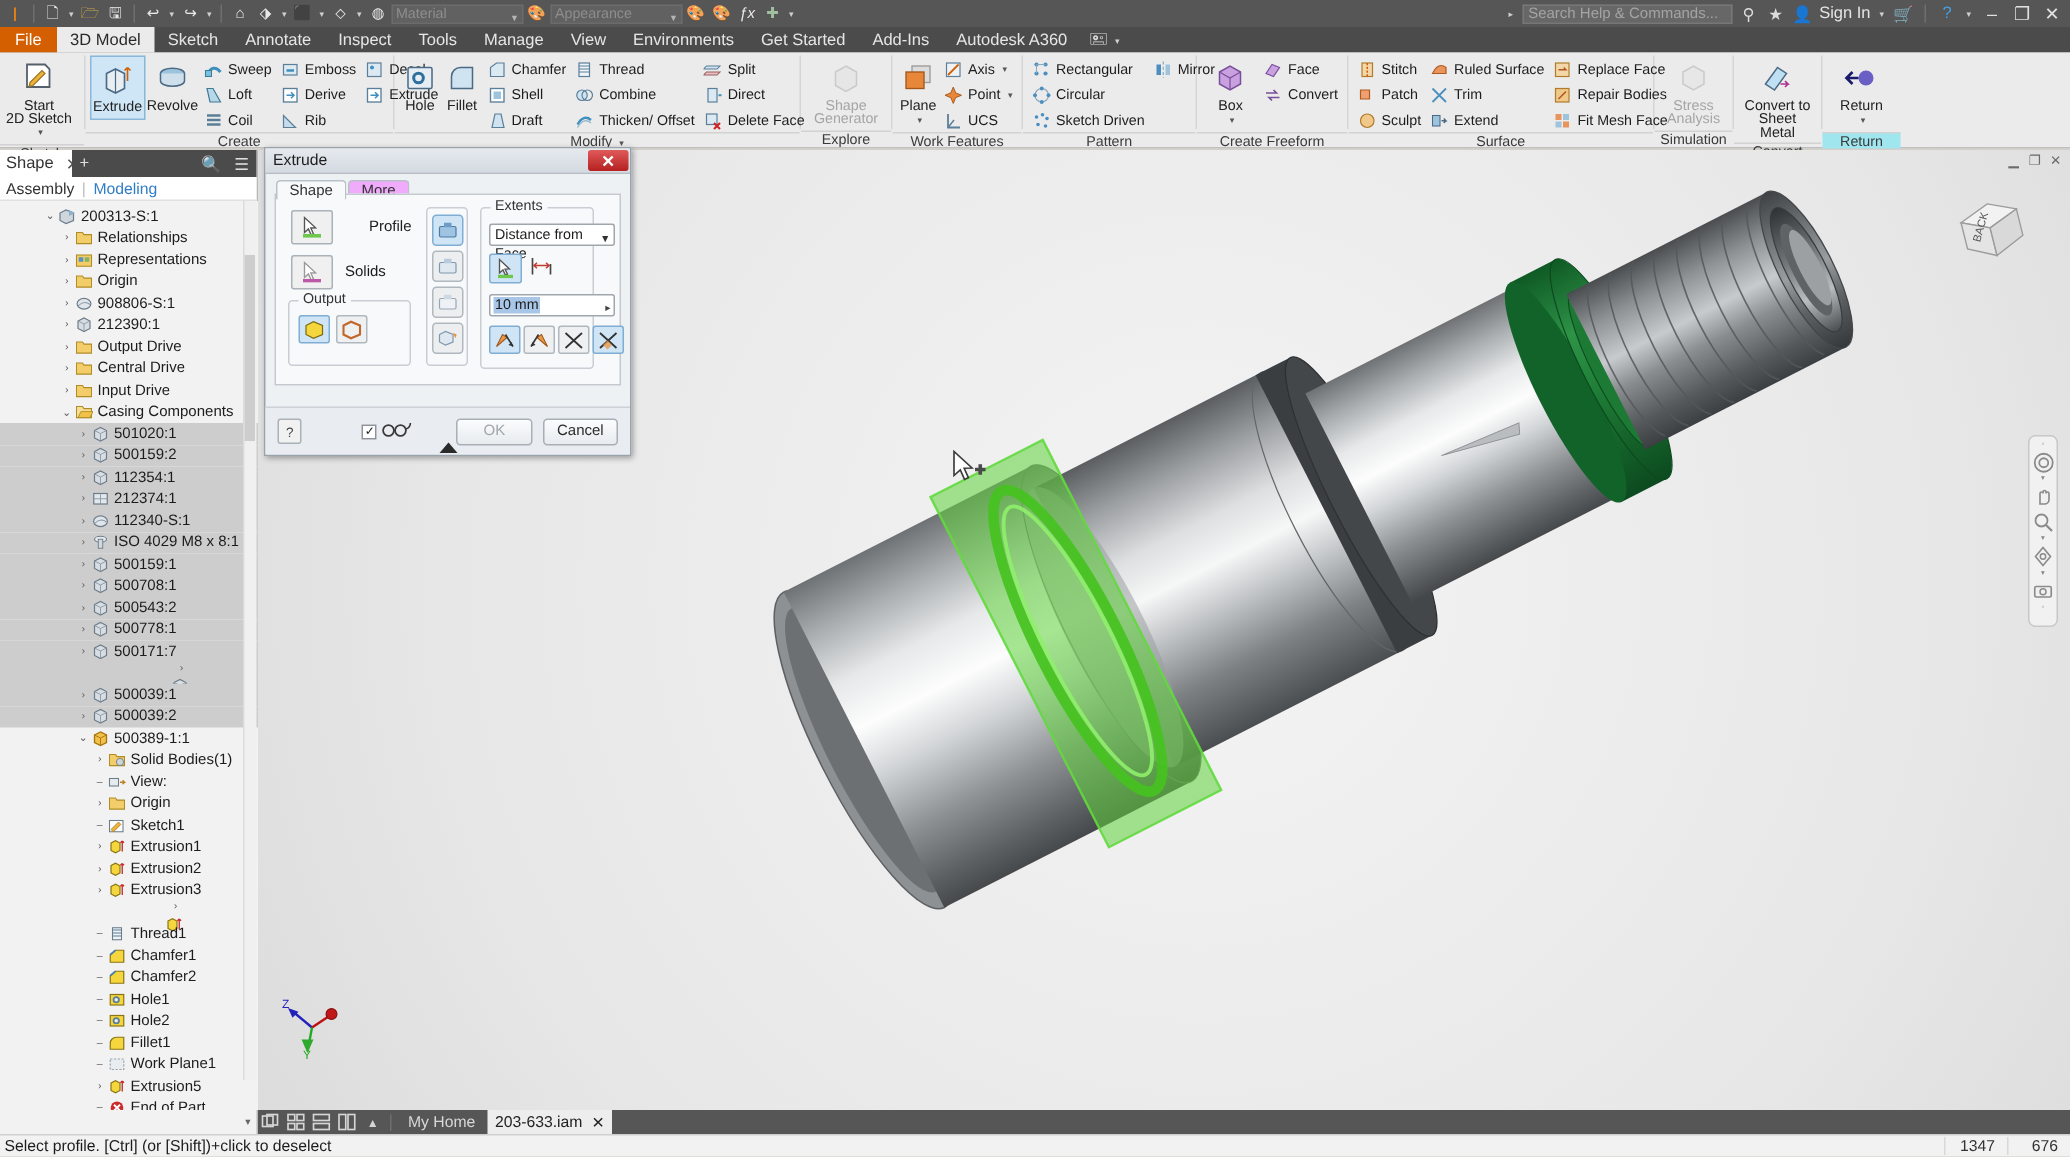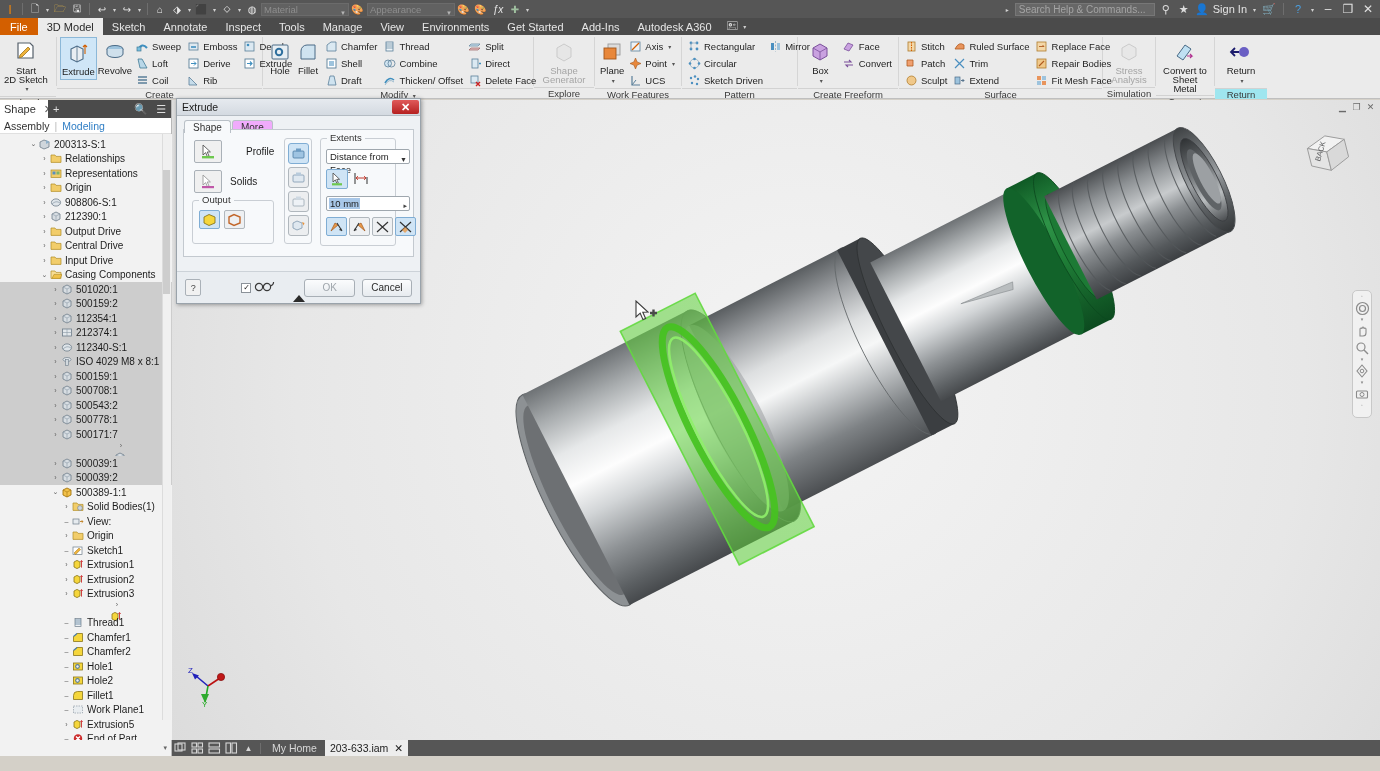--- a/index.html
+++ b/index.html
@@ -1662,14 +1662,21 @@
     </span>
     <span class="tb-ico" style="color:#d6d6d6;font-size:8px;">▲</span>
     <span style="width:1px;height:11px;background:#6e6e6e;margin:0 3px;"></span>
     <span class="tb-home">My Home</span>
     <span class="tb-doc">
       <span>203-633.iam</span>
       <span>✕</span>
     </span>
   </div>
 
+  <div class="statusbar">
+    <span class="status-text">Select profile. [Ctrl] (or [Shift])+click to deselect</span>
+    <span class="status-coords">
+      <div>1347</div>
+      <div>676</div>
+    </span>
+  </div>
 
 </div>
 
 </body></html>

